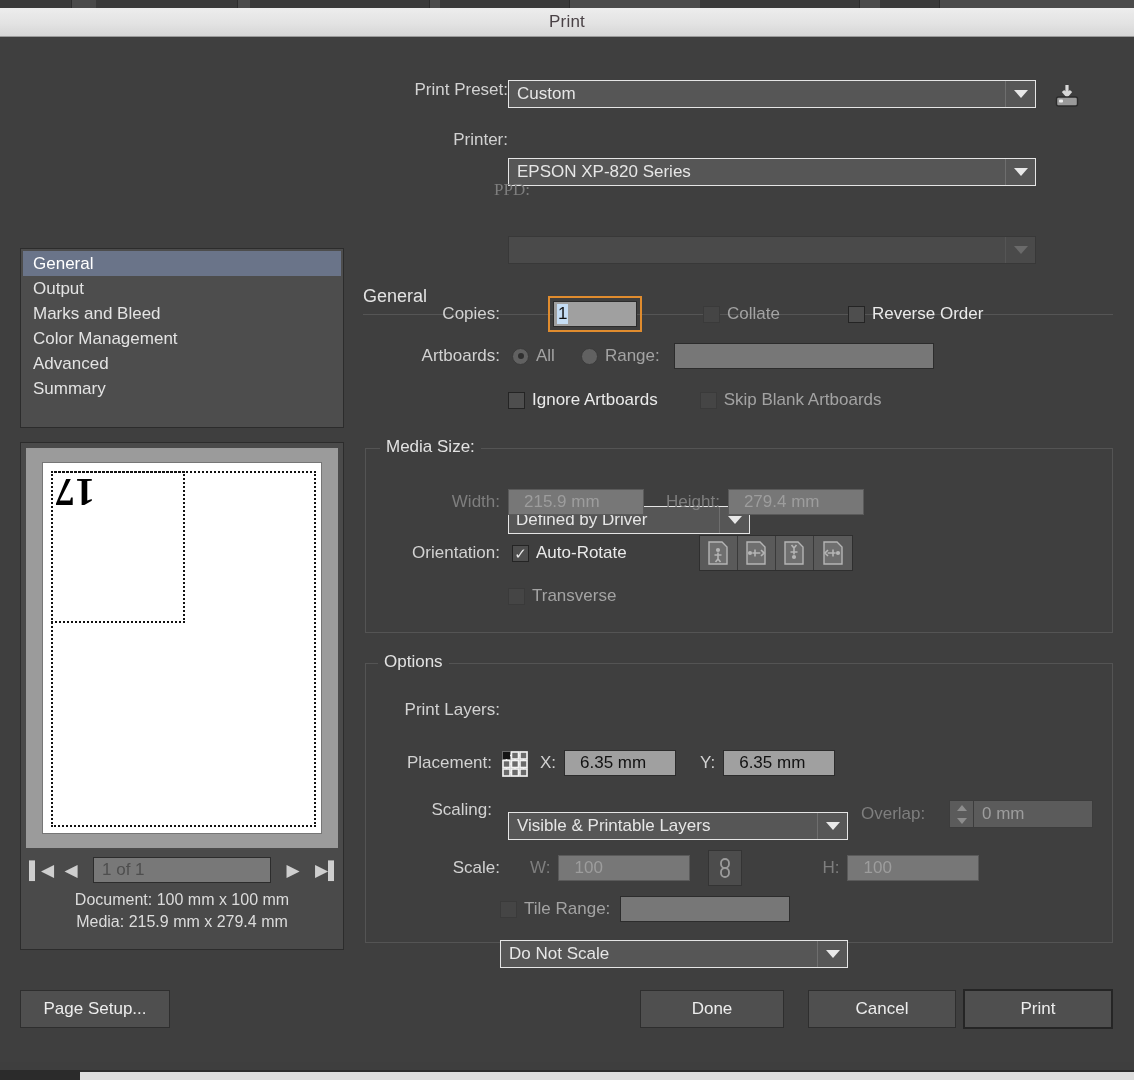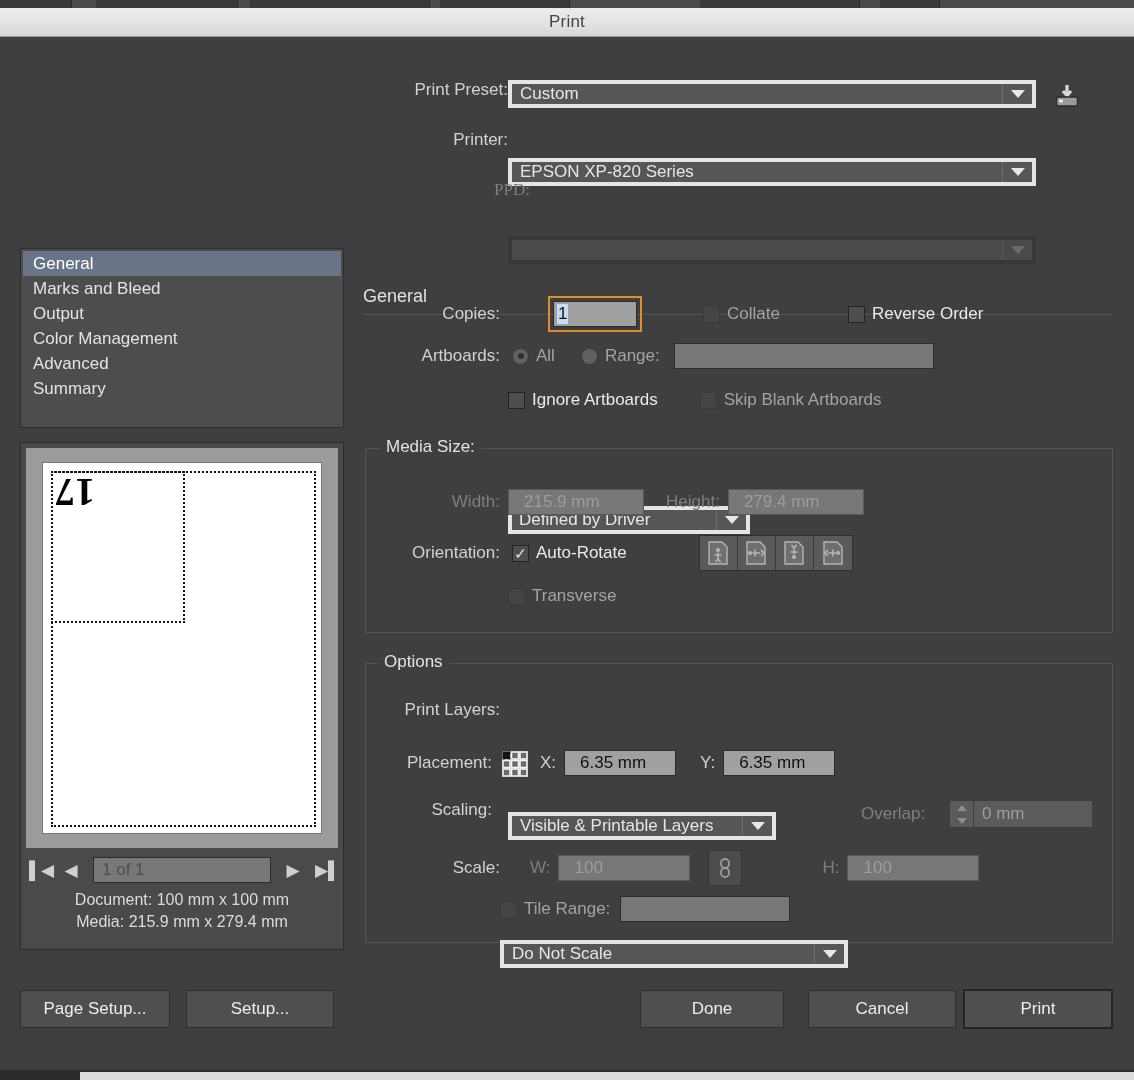--- a/index.html
+++ b/index.html
@@ -44,21 +44,21 @@
   }
 
   
   .toprow { position:absolute; display:flex; align-items:center; }
   .lbl { color:#d2d2d2; font-size:17px; text-align:right; }
   .lbl.dim { color:#7e7e7e; }
 
   .combo {
     position:relative; height:28px;
     background:#565656;
-    border:4px solid #e5e5e5;
+    border:1px solid #e5e5e5;
     display:flex; align-items:center;
     color:#e6e6e6; font-size:17px;
     padding-left:8px;
   }
   .combo.dim { background:#4a4a4a; color:#6d6d6d; border-color:#383838; }
   .combo .arrowbox {
     position:absolute; right:0; top:0; bottom:0; width:30px;
     border-left:1px solid #6e6e6e;
     display:flex; align-items:center; justify-content:center;
   }
@@ -264,22 +264,22 @@
   </div>
   <div class="combo dim" style="left:508px; top:142px; width:528px;">
     <span></span>
     <span class="arrowbox">
         <i class="caret"></i>
       </span>
   </div>
 
   <div class="navlist">
     <div class="navitem sel"><span>General</span></div>
+    <div class="navitem"><span>Output</span></div>
     <div class="navitem"><span>Marks and Bleed</span></div>
-    <div class="navitem"><span>Output</span></div>
     <div class="navitem"><span>Color Management</span></div>
     <div class="navitem"><span>Advanced</span></div>
     <div class="navitem"><span>Summary</span></div>
   </div>
 
   <div class="preview">
     <div class="prev-canvas">
       <div class="paper">
         <div class="bleedbox"></div>
         <div class="artboard"></div>
@@ -415,21 +415,21 @@
     <span class="cb-label dim">Transverse</span>
   </div>
 
   <div class="fieldset" style="left:365px; top:625px; width:748px; height:280px;">
     <span class="fs-legend" style="left:12px;">Options</span>
   </div>
 
   <div class="row" style="left:372px; top:662px; width:740px;">
     <span class="lbl" style="width:128px;">Print Layers:</span>
   </div>
-  <div class="combo" style="left:508px; top:662px; width:268px;">
+  <div class="combo" style="left:508px; top:662px; width:340px;">
     <span>Visible &amp; Printable Layers</span>
     <span class="arrowbox">
         <i class="caret"></i>
       </span>
   </div>
 
   <div class="row" style="left:372px; top:712px; width:740px;">
     <span class="lbl" style="width:120px;">Placement:</span>
     <span class="proxy" style="margin-left:10px;">
       <svg width="26" height="26" viewBox="0 0 26 26">
@@ -500,23 +500,20 @@
     <span class="cb dim"></span>
     <span class="cb-label dim">Tile Range:</span>
     <span class="tfield empty" style="width:170px;margin-left:10px;">
       <span></span>
     </span>
   </div>
 
   <div class="btn" style="left:20px; top:952px; width:150px;">
     <span>Page Setup...</span>
   </div>
-  <div class="btn" style="left:186px; top:952px; width:148px;">
-    <span>Setup...</span>
-  </div>
   <div class="btn" style="left:640px; top:952px; width:144px;">
     <span>Done</span>
   </div>
   <div class="btn" style="left:808px; top:952px; width:148px;">
     <span>Cancel</span>
   </div>
   <div class="btn default" style="left:963px; top:951px; width:150px; height:40px;">
     <span>Print</span>
   </div>
 

